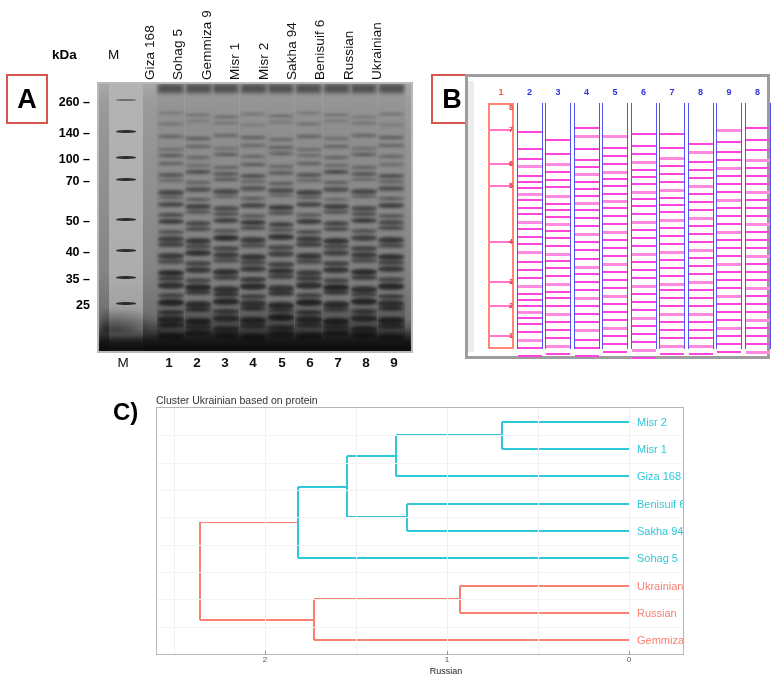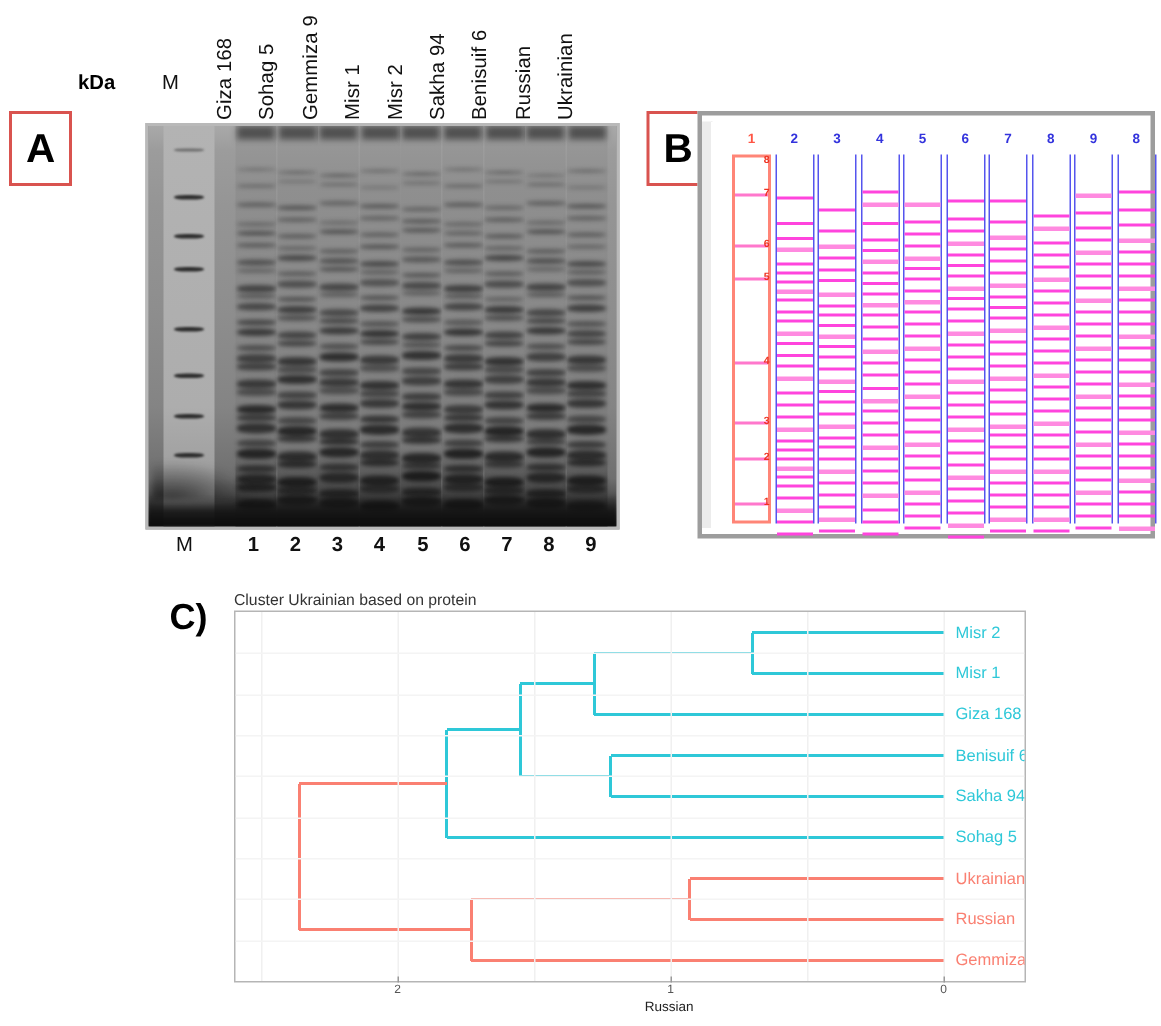--- a/index.html
+++ b/index.html
@@ -252,20 +252,30 @@
       <div class="lane-name" style="left: 185.4px;">Sohag 5</div>
       <div class="lane-name" style="left: 213.8px;">Gemmiza 9</div>
       <div class="lane-name" style="left: 242.2px;">Misr 1</div>
       <div class="lane-name" style="left: 270.6px;">Misr 2</div>
       <div class="lane-name" style="left: 299px;">Sakha 94</div>
       <div class="lane-name" style="left: 327.4px;">Benisuif 6</div>
       <div class="lane-name" style="left: 355.8px;">Russian</div>
       <div class="lane-name" style="left: 384.2px;">Ukrainian</div>
     </div>
 
+  <div id="kda-scale">
+      <div class="kda-tick" style="top: 15px;">260  –</div>
+      <div class="kda-tick" style="top: 46px;">140  –</div>
+      <div class="kda-tick" style="top: 72px;">100  –</div>
+      <div class="kda-tick" style="top: 94px;">70  –</div>
+      <div class="kda-tick" style="top: 134px;">50  –</div>
+      <div class="kda-tick" style="top: 165px;">40  –</div>
+      <div class="kda-tick" style="top: 192px;">35  –</div>
+      <div class="kda-tick" style="top: 218px;">25</div>
+    </div>
 
   <div id="gel-plate">
     <div id="gel-inner">
         <div style="position: absolute; inset: 0px; background: linear-gradient(rgb(169, 169, 169) 0%, rgb(156, 156, 156) 6%, rgb(149, 149, 149) 20%, rgb(142, 142, 142) 45%, rgb(132, 132, 132) 70%, rgb(111, 111, 111) 88%, rgb(58, 58, 58) 96%, rgb(20, 20, 20) 100%);"></div>
         <div class="gel-lane" style="left: 10px; width: 34px; background: linear-gradient(rgb(179, 179, 179), rgb(173, 173, 173) 70%, rgb(154, 154, 154) 92%, rgb(42, 42, 42) 100%);">
           <div class="gel-band" style="left: 7px; right: 7px; top: 15px; height: 2px; background: rgba(25, 25, 25, 0.45); filter: blur(0.7px);"></div>
           <div class="gel-band" style="left: 7px; right: 7px; top: 46px; height: 3.4px; background: rgba(25, 25, 25, 0.86); filter: blur(0.7px);"></div>
           <div class="gel-band" style="left: 7px; right: 7px; top: 72px; height: 3.4px; background: rgba(25, 25, 25, 0.86); filter: blur(0.7px);"></div>
           <div class="gel-band" style="left: 7px; right: 7px; top: 94px; height: 3.4px; background: rgba(25, 25, 25, 0.86); filter: blur(0.7px);"></div>
           <div class="gel-band" style="left: 7px; right: 7px; top: 134px; height: 3.4px; background: rgba(25, 25, 25, 0.86); filter: blur(0.7px);"></div>

